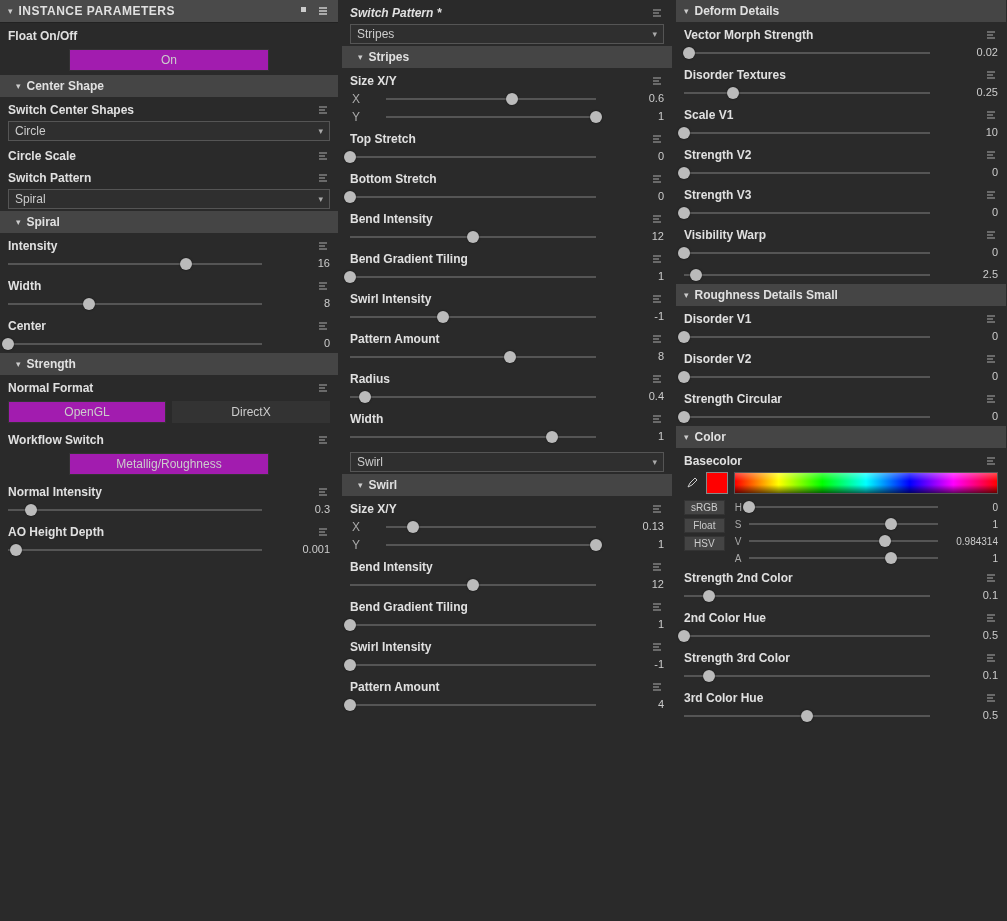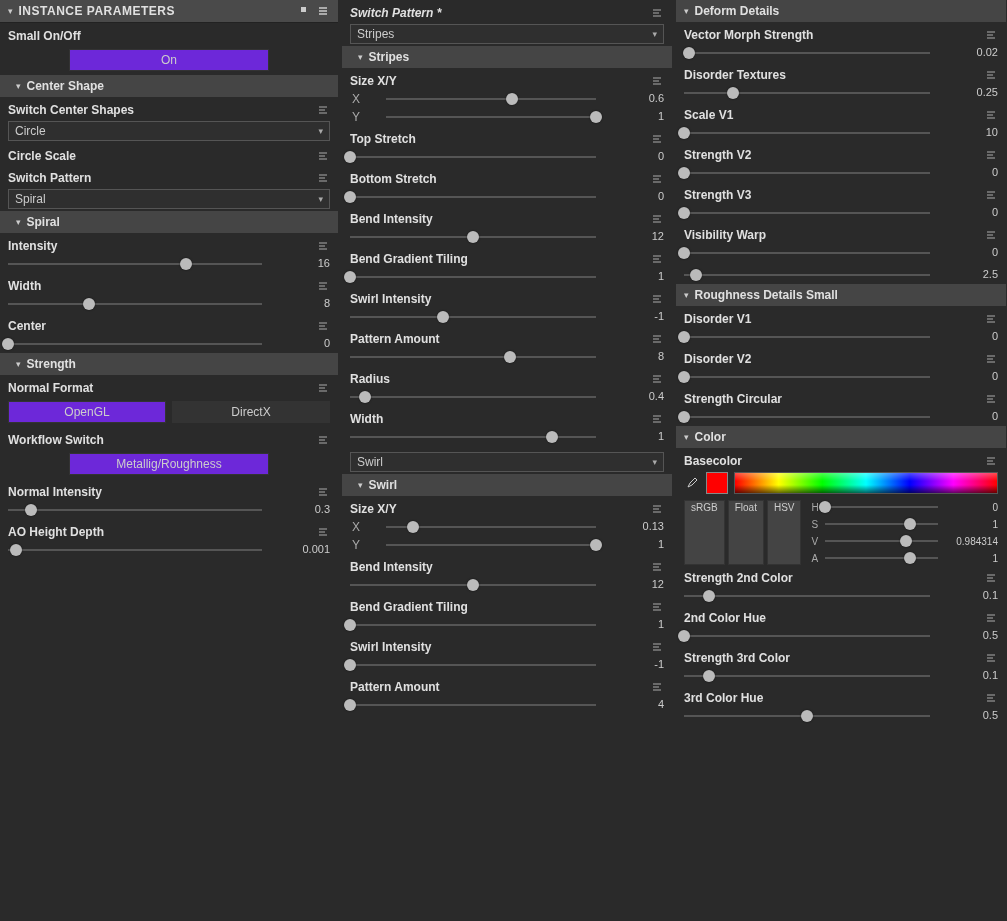--- a/index.html
+++ b/index.html
@@ -25,30 +25,30 @@
 .slider-row { display: flex; align-items: flex-start; padding: 2px 0; gap: 24px; }
 .slider-row .axis { width: 12px; color: #aaa; text-align: center; }
 .slider { flex: 1; height: 14px; position: relative; display: flex; align-items: center; }
 .track { position: absolute; left: 0; right: 0; height: 2px; background: #555; top: 50%; transform: translateY(-50%); }
 .thumb { position: absolute; width: 12px; height: 12px; background: #bbb; border-radius: 50%; top: 50%; transform: translate(-50%, -50%); box-shadow: 0 0 2px rgba(0,0,0,0.6); }
 .slider-val { min-width: 44px; text-align: right; color: #ccc; font-size: 11px; }
 
 .dropdown { display: flex; background: #2f2f2f; border: 1px solid #555; padding: 2px 6px; margin: 2px 0; align-items: center; justify-content: space-between; }
 .dropdown .caret { font-size: 9px; color: #aaa; }
 .button-row { display: flex; gap: 6px; padding: 4px 0; }
-.btn { flex: 1; background: #6d28d9; text-align: center; padding: 3px 0; border: 1px solid #333; color: #ccc; }
+.btn { flex: 1; background: #a21caf; text-align: center; padding: 3px 0; border: 1px solid #333; color: #ccc; }
 .italic { font-style: italic; }
 
 .color-row { display: flex; align-items: center; gap: 6px; padding: 2px 0; }
 .eyedrop { width: 16px; height: 16px; display: flex; align-items: center; justify-content: center; color: #ccc; }
 .swatch { width: 22px; height: 22px; border: 1px solid #888; }
 .spectrum { flex: 1; height: 22px; border: 1px solid #555; background:
   linear-gradient(to bottom, rgba(255,255,255,0.3) 0%, rgba(255,255,255,0) 40%, rgba(0,0,0,0) 60%, rgba(0,0,0,0.6) 100%),
   linear-gradient(to right, #f00, #ff0, #0f0, #0ff, #00f, #f0f, #f00); }
-.cbtn-col { display: flex; flex-direction: row; gap: 3px; margin-right: 4px; }
+.cbtn-col { display: flex; flex-direction: column; gap: 3px; margin-right: 4px; }
 .cbtn { background: #444; padding: 1px 6px; font-size: 10px; border: 1px solid #333; text-align: center; }
 .hsva { flex: 1; display: flex; flex-direction: column; gap: 3px; }
 .hsva-row { display: flex; align-items: center; gap: 4px; }
 .hsva-row .lbl { width: 10px; font-size: 10px; color: #aaa; }
 .hsva-row .slider { flex: 1; }
 .hsva-row .val { width: 56px; text-align: right; font-size: 10px; color: #ccc; }
 
 svg { display: block; }
 </style>
 </head>
@@ -67,21 +67,21 @@
       <span class="menu-icon">
           <svg width="12" height="12" viewBox="0 0 12 12">
             <path d="M2 3h8M2 6h8M2 9h8" stroke="#ccc" stroke-width="1.3"></path>
           </svg>
         </span>
     </span>
   </div>
 
   <div class="param">
     <div class="param-label-row">
-        <span class="param-label">Small On/Off</span>
+        <span class="param-label">Float On/Off</span>
       </div>
     <div class="button-row" style="justify-content:center;">
       <div class="btn" style="flex:0 0 200px;">On</div>
     </div>
   </div>
 
   <div class="section-header indent">
     <span class="chevron">▾</span>
     <span class="title">Center Shape</span>
   </div>

